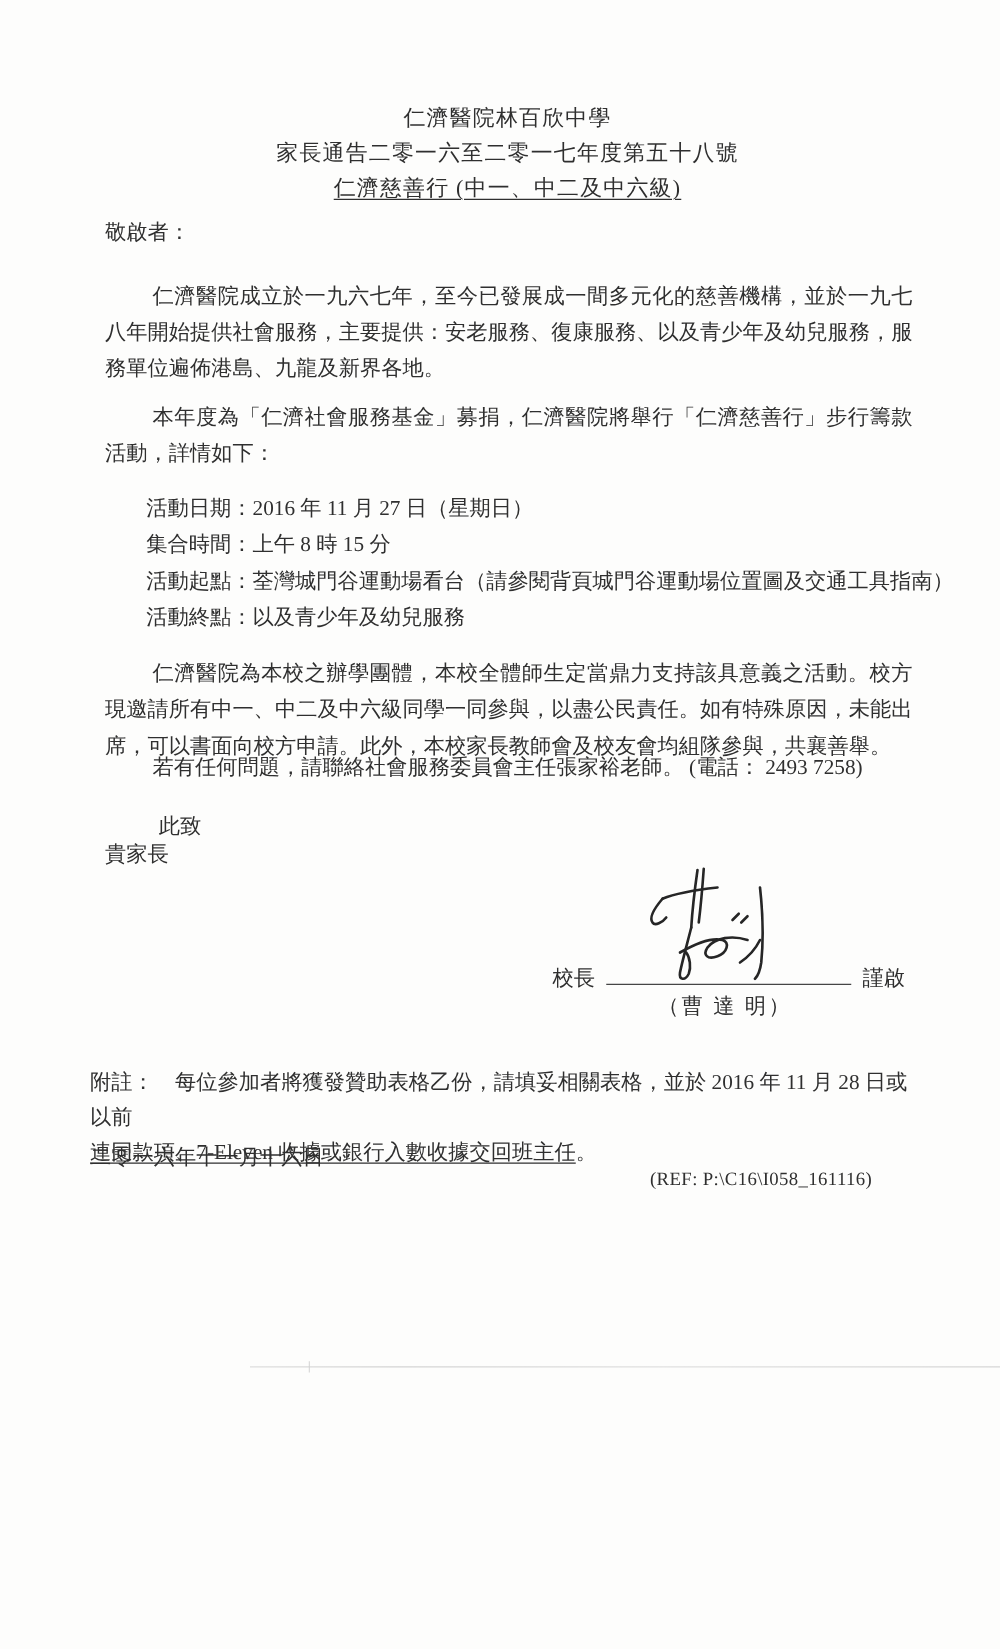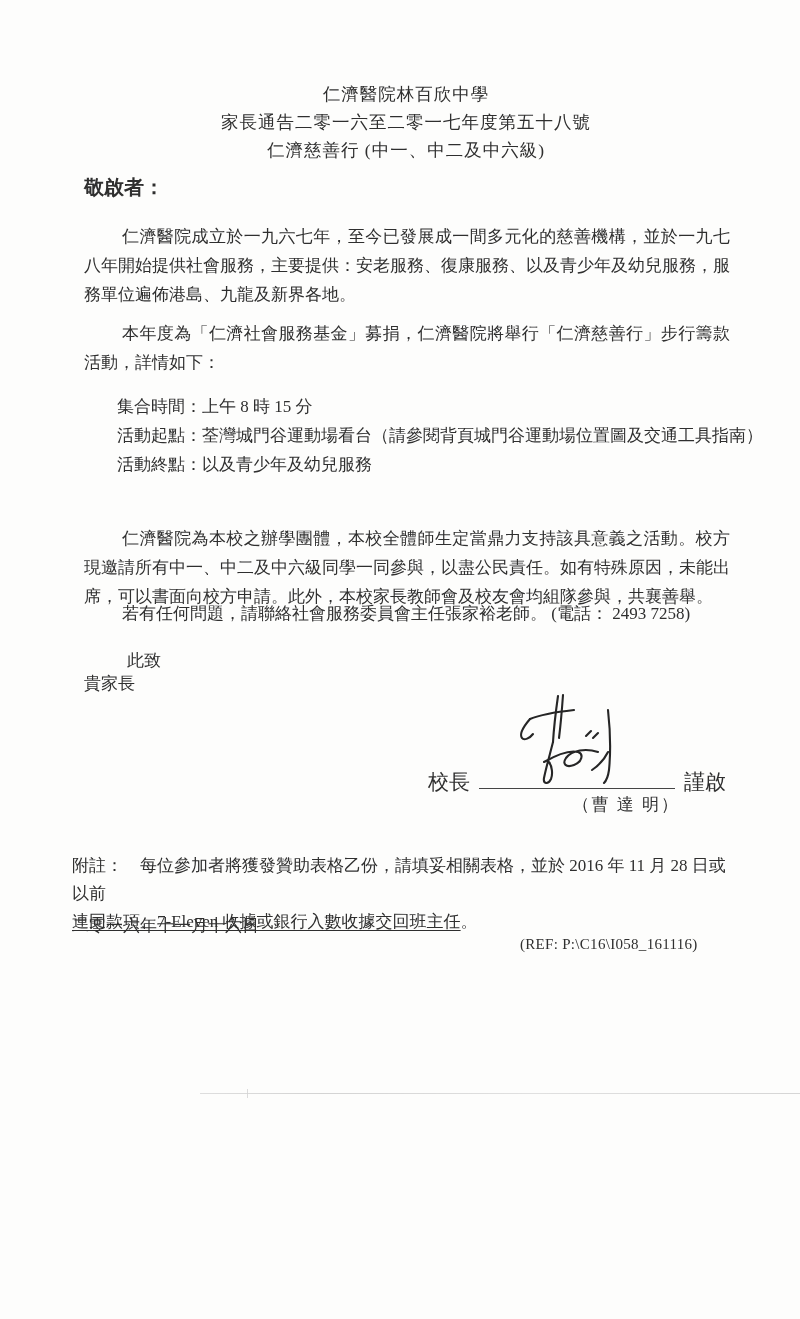--- a/index.html
+++ b/index.html
@@ -21,30 +21,30 @@
     position: absolute;
     left: 84px;
     top: 80px;
     width: 644px;
     text-align: center;
     font-size: 17.5px;
     line-height: 28px;
     letter-spacing: 1px;
   }
   .subject-underline {
+    text-decoration: underline;
     text-underline-offset: 3px;
     text-decoration-thickness: 1px;
   }
   
   .salutation {
     position: absolute;
     left: 84px;
     top: 174px;
-    font-size: 20px;
-    font-weight: bold;
+    font-size: 17px;
   }
   .para {
     position: absolute;
     left: 84px;
     width: 646px;
     margin: 0;
     font-size: 17px;
     line-height: 29px;
     text-align: justify;
     text-indent: 38px;
@@ -69,23 +69,23 @@
   }
   .recipient {
     position: absolute;
     left: 84px;
     top: 672px;
     font-size: 17px;
   }
   
   .sig-row {
     position: absolute;
-    left: 428px;
+    left: 442px;
     top: 768px;
-    font-size: 21px;
+    font-size: 17px;
     white-space: nowrap;
   }
   .sig-line {
     display: inline-block;
     width: 196px;
     height: 19px;
     margin: 0 9px;
     border-bottom: 1.4px solid #454545;
     vertical-align: baseline;
   }
@@ -95,21 +95,21 @@
     top: 692px;
     width: 142px;
     height: 100px;
     z-index: 2;
   }
   .sig-name {
     position: absolute;
     left: 480px;
     top: 793px;
     width: 200px;
-    text-align: right;
+    text-align: center;
     font-size: 17px;
     letter-spacing: 2px;
   }
   
   .footnote {
     position: absolute;
     left: 72px;
     top: 852px;
     width: 656px;
     font-size: 17px;
@@ -164,20 +164,21 @@
     <div>家長通告二零一六至二零一七年度第五十八號</div>
     <div class="subject-underline">仁濟慈善行 (中一、中二及中六級)</div>
   </div>
 
   <div class="salutation">敬啟者：</div>
 
   <p class="para p2">本年度為「仁濟社會服務基金」募捐，仁濟醫院將舉行「仁濟慈善行」步行籌款活動，詳情如下：</p>
   <p class="para p1">仁濟醫院成立於一九六七年，至今已發展成一間多元化的慈善機構，並於一九七八年開始提供社會服務，主要提供：安老服務、復康服務、以及青少年及幼兒服務，服務單位遍佈港島、九龍及新界各地。</p>
 
   <div class="details">
+    <div class="detail-row"><span>活動日期：</span><span>2016 年 11 月 27 日（星期日）</span></div>
     <div class="detail-row"><span>集合時間：</span><span>上午 8 時 15 分</span></div>
     <div class="detail-row"><span>活動起點：</span><span>荃灣城門谷運動場看台（請參閱背頁城門谷運動場位置圖及交通工具指南）</span></div>
     <div class="detail-row"><span>活動終點：</span><span>以及青少年及幼兒服務</span></div>
   </div>
 
   <p class="para p3">仁濟醫院為本校之辦學團體，本校全體師生定當鼎力支持該具意義之活動。校方現邀請所有中一、中二及中六級同學一同參與，以盡公民責任。如有特殊原因，未能出席，可以書面向校方申請。此外，本校家長教師會及校友會均組隊參與，共襄善舉。</p>
   <p class="para contact">若有任何問題，請聯絡社會服務委員會主任張家裕老師。 (電話： 2493 7258)</p>
 
   <div class="cizhi">此致</div>
   <div class="recipient">貴家長</div>

